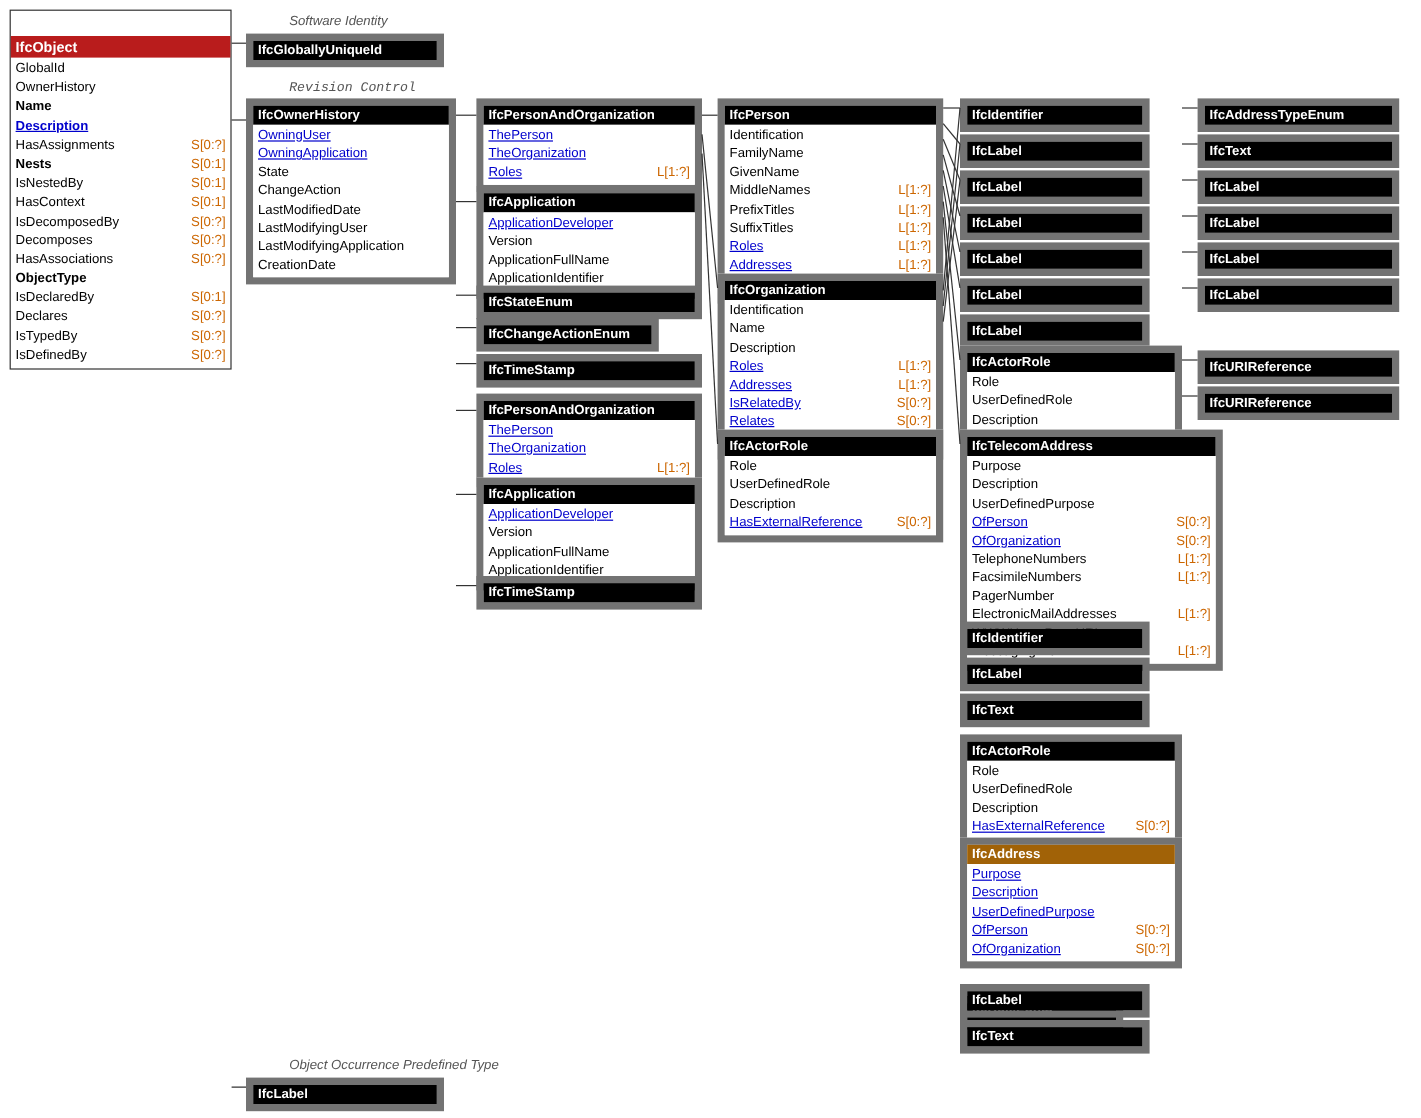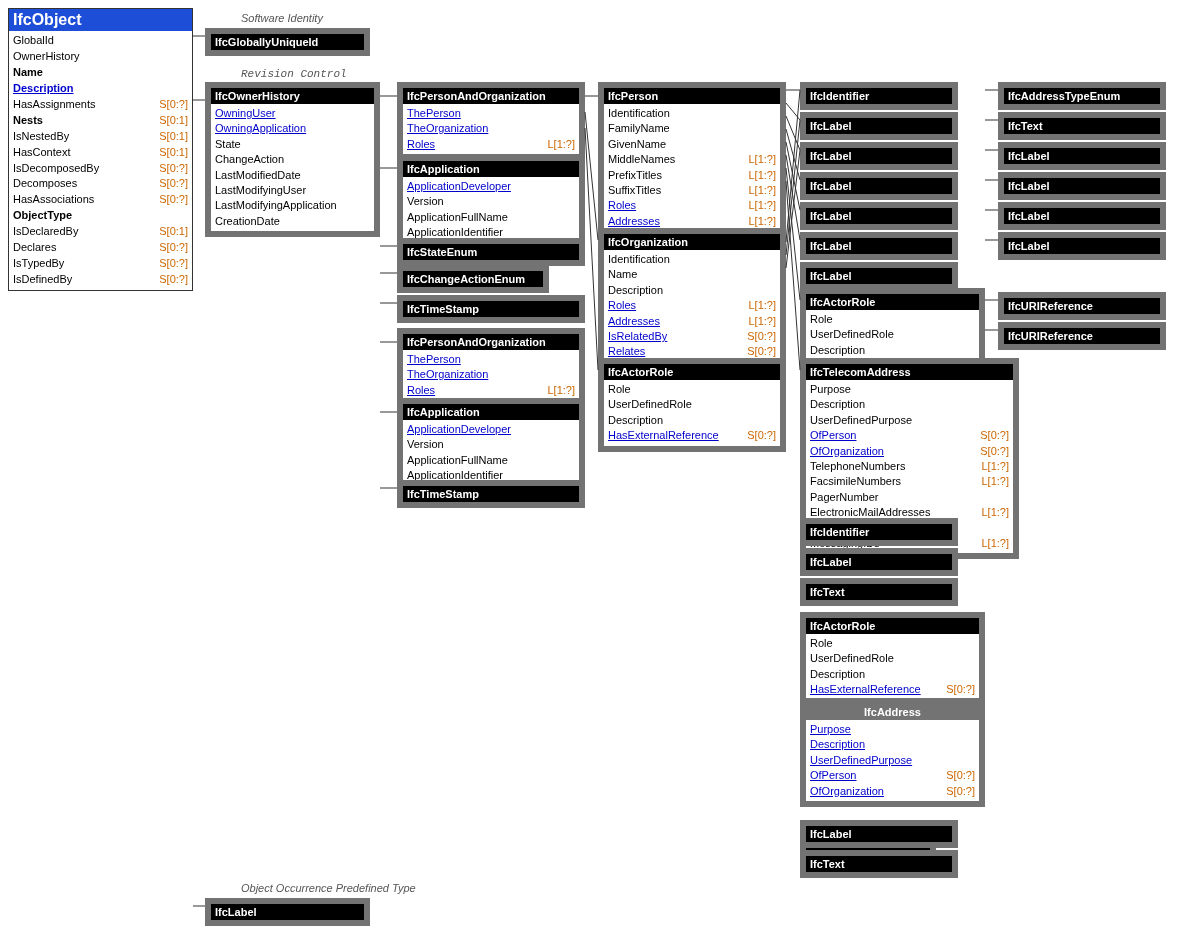--- a/index.html
+++ b/index.html
@@ -24,23 +24,22 @@
     }
     .uml-box-header {
       background: #000;
       color: #fff;
       font-weight: bold;
       padding: 2px 4px;
       font-size: 11px;
       white-space: nowrap;
     }
     .uml-box-header.gray-header {
-      background: #737373;
+      background: #a16207;
       color: #fff;
-      text-align: center;
     }
     .uml-box-body {
       padding: 2px 4px;
       background: #fff;
     }
     .uml-field {
       display: flex;
       justify-content: space-between;
       white-space: nowrap;
       line-height: 1.4;
@@ -66,25 +65,26 @@
     
     .sidebar {
       position: absolute;
       top: 8px;
       left: 8px;
       width: 185px;
       border: 1px solid #333;
       background: #fff;
     }
     .sidebar-header {
-      background: #1d4ed8;
+      background: #b91c1c;
       color: #fff;
       font-weight: bold;
       padding: 2px 4px;
-      font-size: 16px;
+      font-size: 12px;
+      margin-top: 21px;
     }
     .sidebar-body {
       padding: 2px 4px;
     }
     .sidebar-field {
       display: flex;
       justify-content: space-between;
       line-height: 1.45;
     }
     .sidebar-field .sname { color: #000; }

